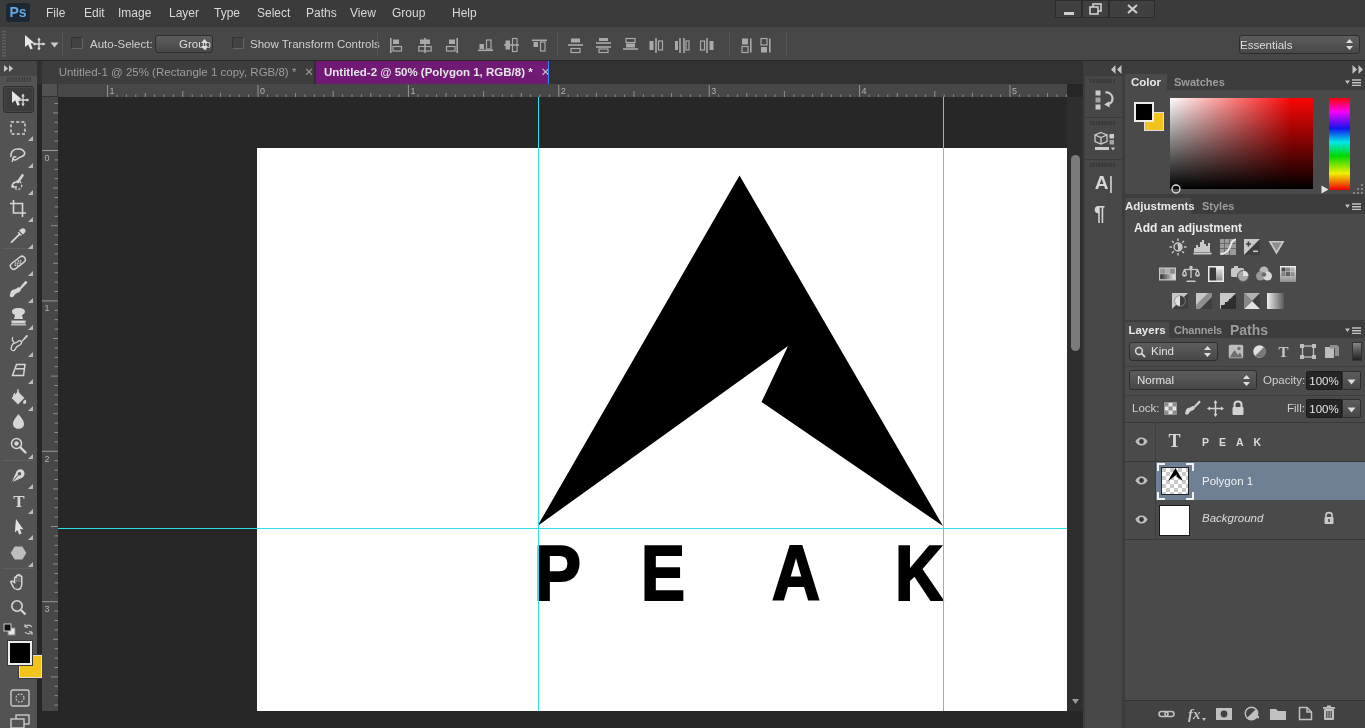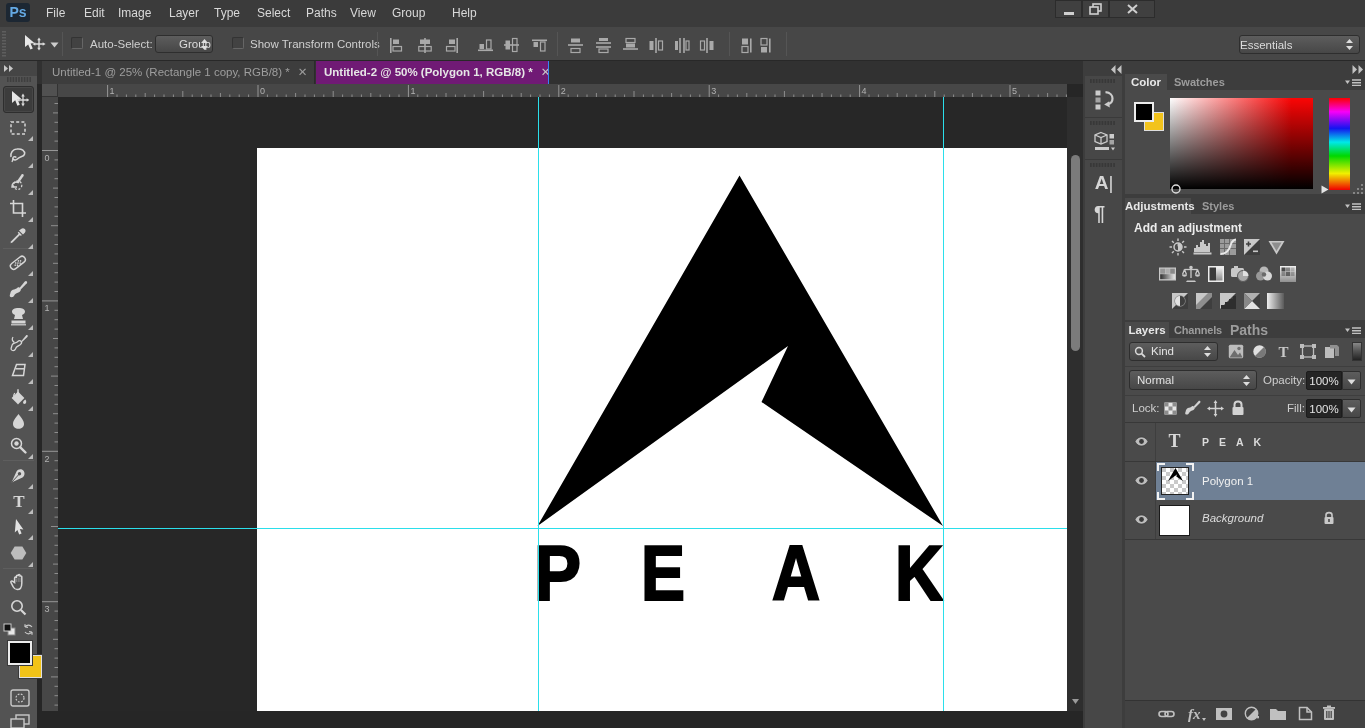--- a/index.html
+++ b/index.html
@@ -27,21 +27,21 @@
   .olabel { position:absolute; color:#cfcfcf; font-size:11.5px; }
   .dropbtn { position:absolute; background:linear-gradient(#5d5d5d,#474747); border:1px solid #2e2e2e;
     border-radius:3px; color:#dcdcdc; font-size:11.5px; }
 
   
   #toolbar { left:0; top:61px; width:37px; height:667px; background:#535353; }
   #tbhead { left:0; top:61px; width:37px; height:15px; background:#454545; color:#ccc; }
 
   
   #tabbar { left:37px; top:61px; width:1046px; height:23px; background:#313131; }
-  .tab { position:absolute; top:0; height:23px; font-size:11.5px; line-height:23px; white-space:nowrap; overflow:hidden; }
+  .tab { position:absolute; top:0; height:23px; font-size:11.5px; line-height:23px; white-space:nowrap; overflow:hidden;text-align:right; }
   #ruler-corner { left:42px; top:84px; width:16px; height:13px; background:#515151; border-right:1px solid #333; border-bottom:1px solid #333; }
   #hruler { left:58px; top:84px; width:1009px; height:13px; background:#474747; }
   #vruler { left:42px; top:97px; width:16px; height:614px; background:#474747; }
   #paste { left:58px; top:97px; width:1009px; height:614px; background:#272727; overflow:hidden; }
   #canvas { position:absolute; left:199px; top:51px; width:810px; height:563px; background:#ffffff; }
   #statusbar { left:42px; top:711px; width:1041px; height:17px; background:#3c3c3c; color:#ccc; }
   #vscroll { left:1067px; top:97px; width:16px; height:614px; background:#2e2e2e; }
 
   
   #rightbg { left:1083px; top:61px; width:282px; height:667px; background:#3d3d3d; }

